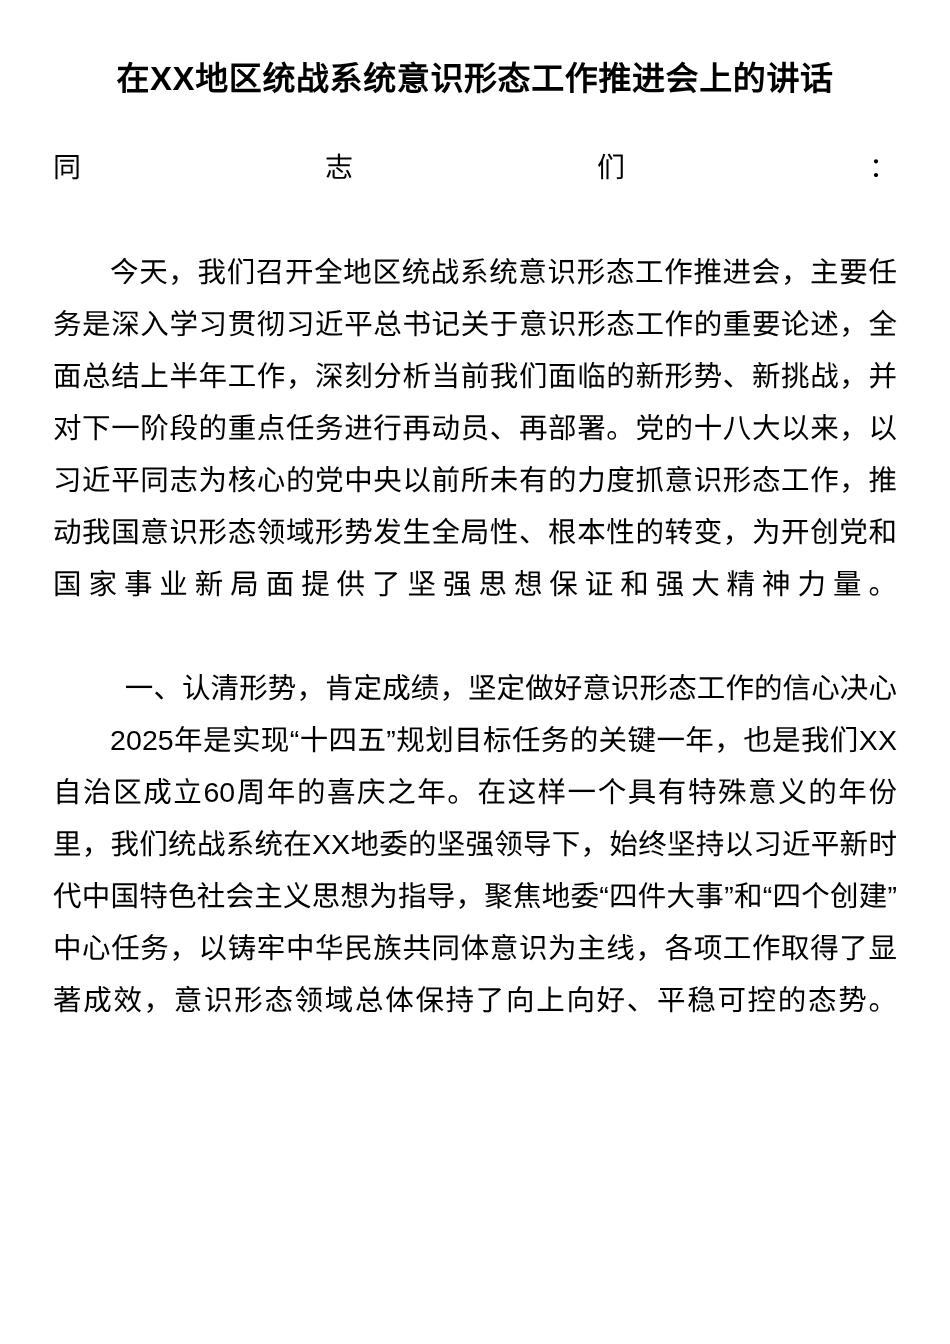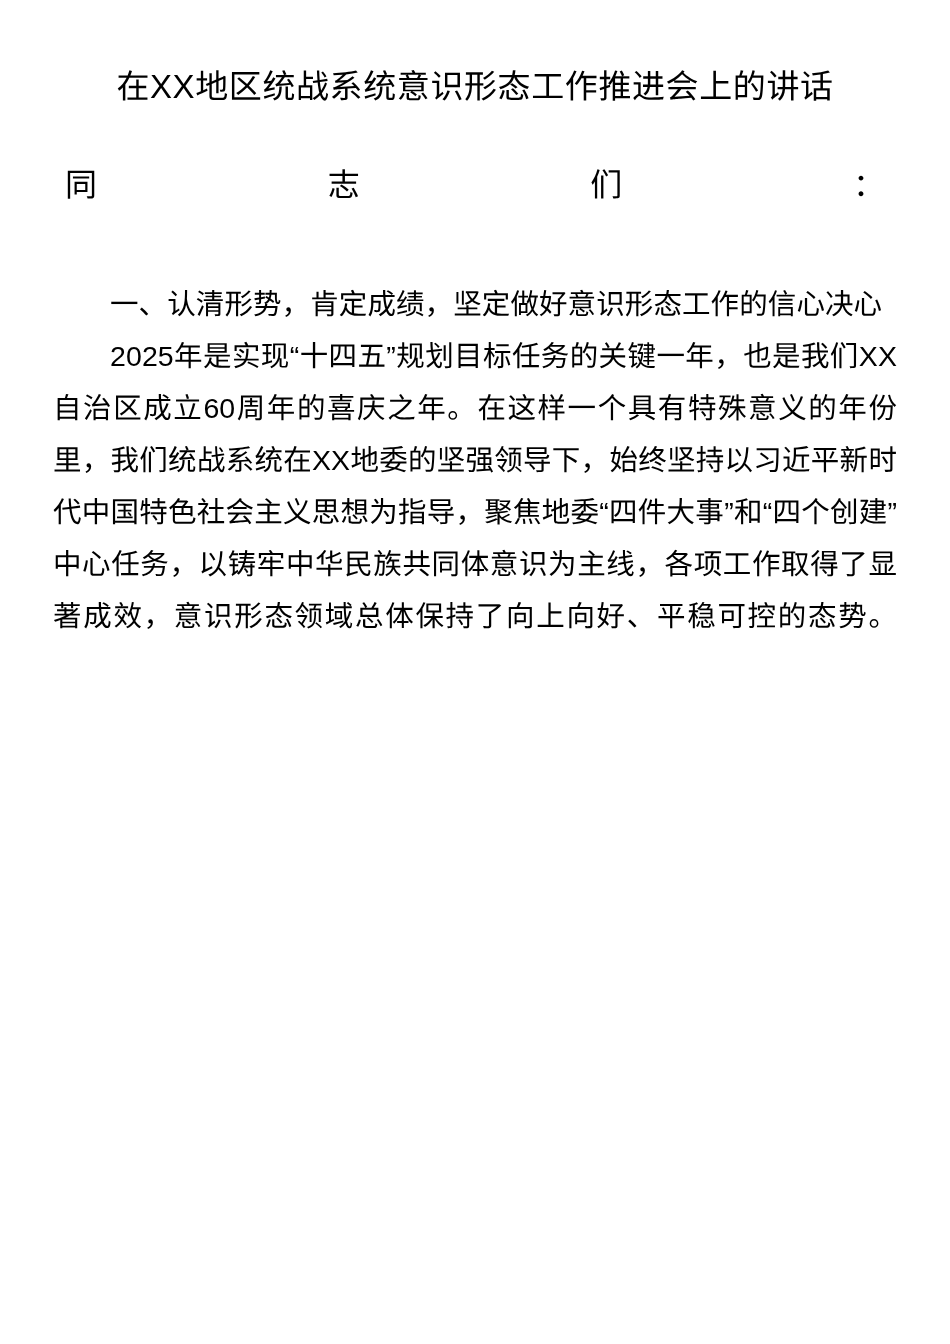--- a/index.html
+++ b/index.html
@@ -28,56 +28,55 @@
 
   .doc-body {
     position: absolute;
     left: 53px;
     top: 0;
     width: 844px;
   }
 
   .doc-title {
     font-size: 33px;
-    font-weight: 400;
+    font-weight: 700;
     line-height: 1.0;
     text-align: center;
     letter-spacing: 0.6px;
-    margin: 8px;
+    margin: 0;
     padding-top: 62px;
     padding-bottom: 0;
     white-space: nowrap;
   }
 
   .salutation {
-    font-size: 32px;
+    font-size: 28px;
     line-height: 52px;
-    margin: 12px;
+    margin: 0;
     padding-top: 47px;
     text-align: justify;
     text-justify: inter-character;
     letter-spacing: 0.1px;
-    font-family: Liberation Mono, monospace;
   }
 
   .para {
     font-size: 28.5px;
     line-height: 52px;
     margin: 0;
     text-align: justify;
     text-justify: inter-character;
     text-indent: 2em;
     letter-spacing: 0.1px;
   }
 
   .section-heading {
     font-size: 28.5px;
     line-height: 52px;
     margin: 0;
-    text-align: left;
+    text-align: right;
     text-indent: 2em;
     letter-spacing: 0.1px;
     font-weight: 400;
   }
 
   
   .para::after,
   .salutation::after {
     content: "";
     display: inline-block;
@@ -87,20 +86,21 @@
 </head>
 <body>
 
 <div class="page">
   <div class="doc-body">
 
     <h1 class="doc-title">在XX地区统战系统意识形态工作推进会上的讲话</h1>
 
     <p class="salutation">同志们：</p>
 
+    <p class="para">今天，我们召开全地区统战系统意识形态工作推进会，主要任务是深入学习贯彻习近平总书记关于意识形态工作的重要论述，全面总结上半年工作，深刻分析当前我们面临的新形势、新挑战，并对下一阶段的重点任务进行再动员、再部署。党的十八大以来，以习近平同志为核心的党中央以前所未有的力度抓意识形态工作，推动我国意识形态领域形势发生全局性、根本性的转变，为开创党和国家事业新局面提供了坚强思想保证和强大精神力量。</p>
 
 
     <p class="section-heading">一、认清形势，肯定成绩，坚定做好意识形态工作的信心决心</p>
 
     <p class="para">2025年是实现“十四五”规划目标任务的关键一年，也是我们XX自治区成立60周年的喜庆之年。在这样一个具有特殊意义的年份里，我们统战系统在XX地委的坚强领导下，始终坚持以习近平新时代中国特色社会主义思想为指导，聚焦地委“四件大事”和“四个创建”中心任务，以铸牢中华民族共同体意识为主线，各项工作取得了显著成效，意识形态领域总体保持了向上向好、平稳可控的态势。</p>
 
   </div>
 </div>
 
 </body></html>

